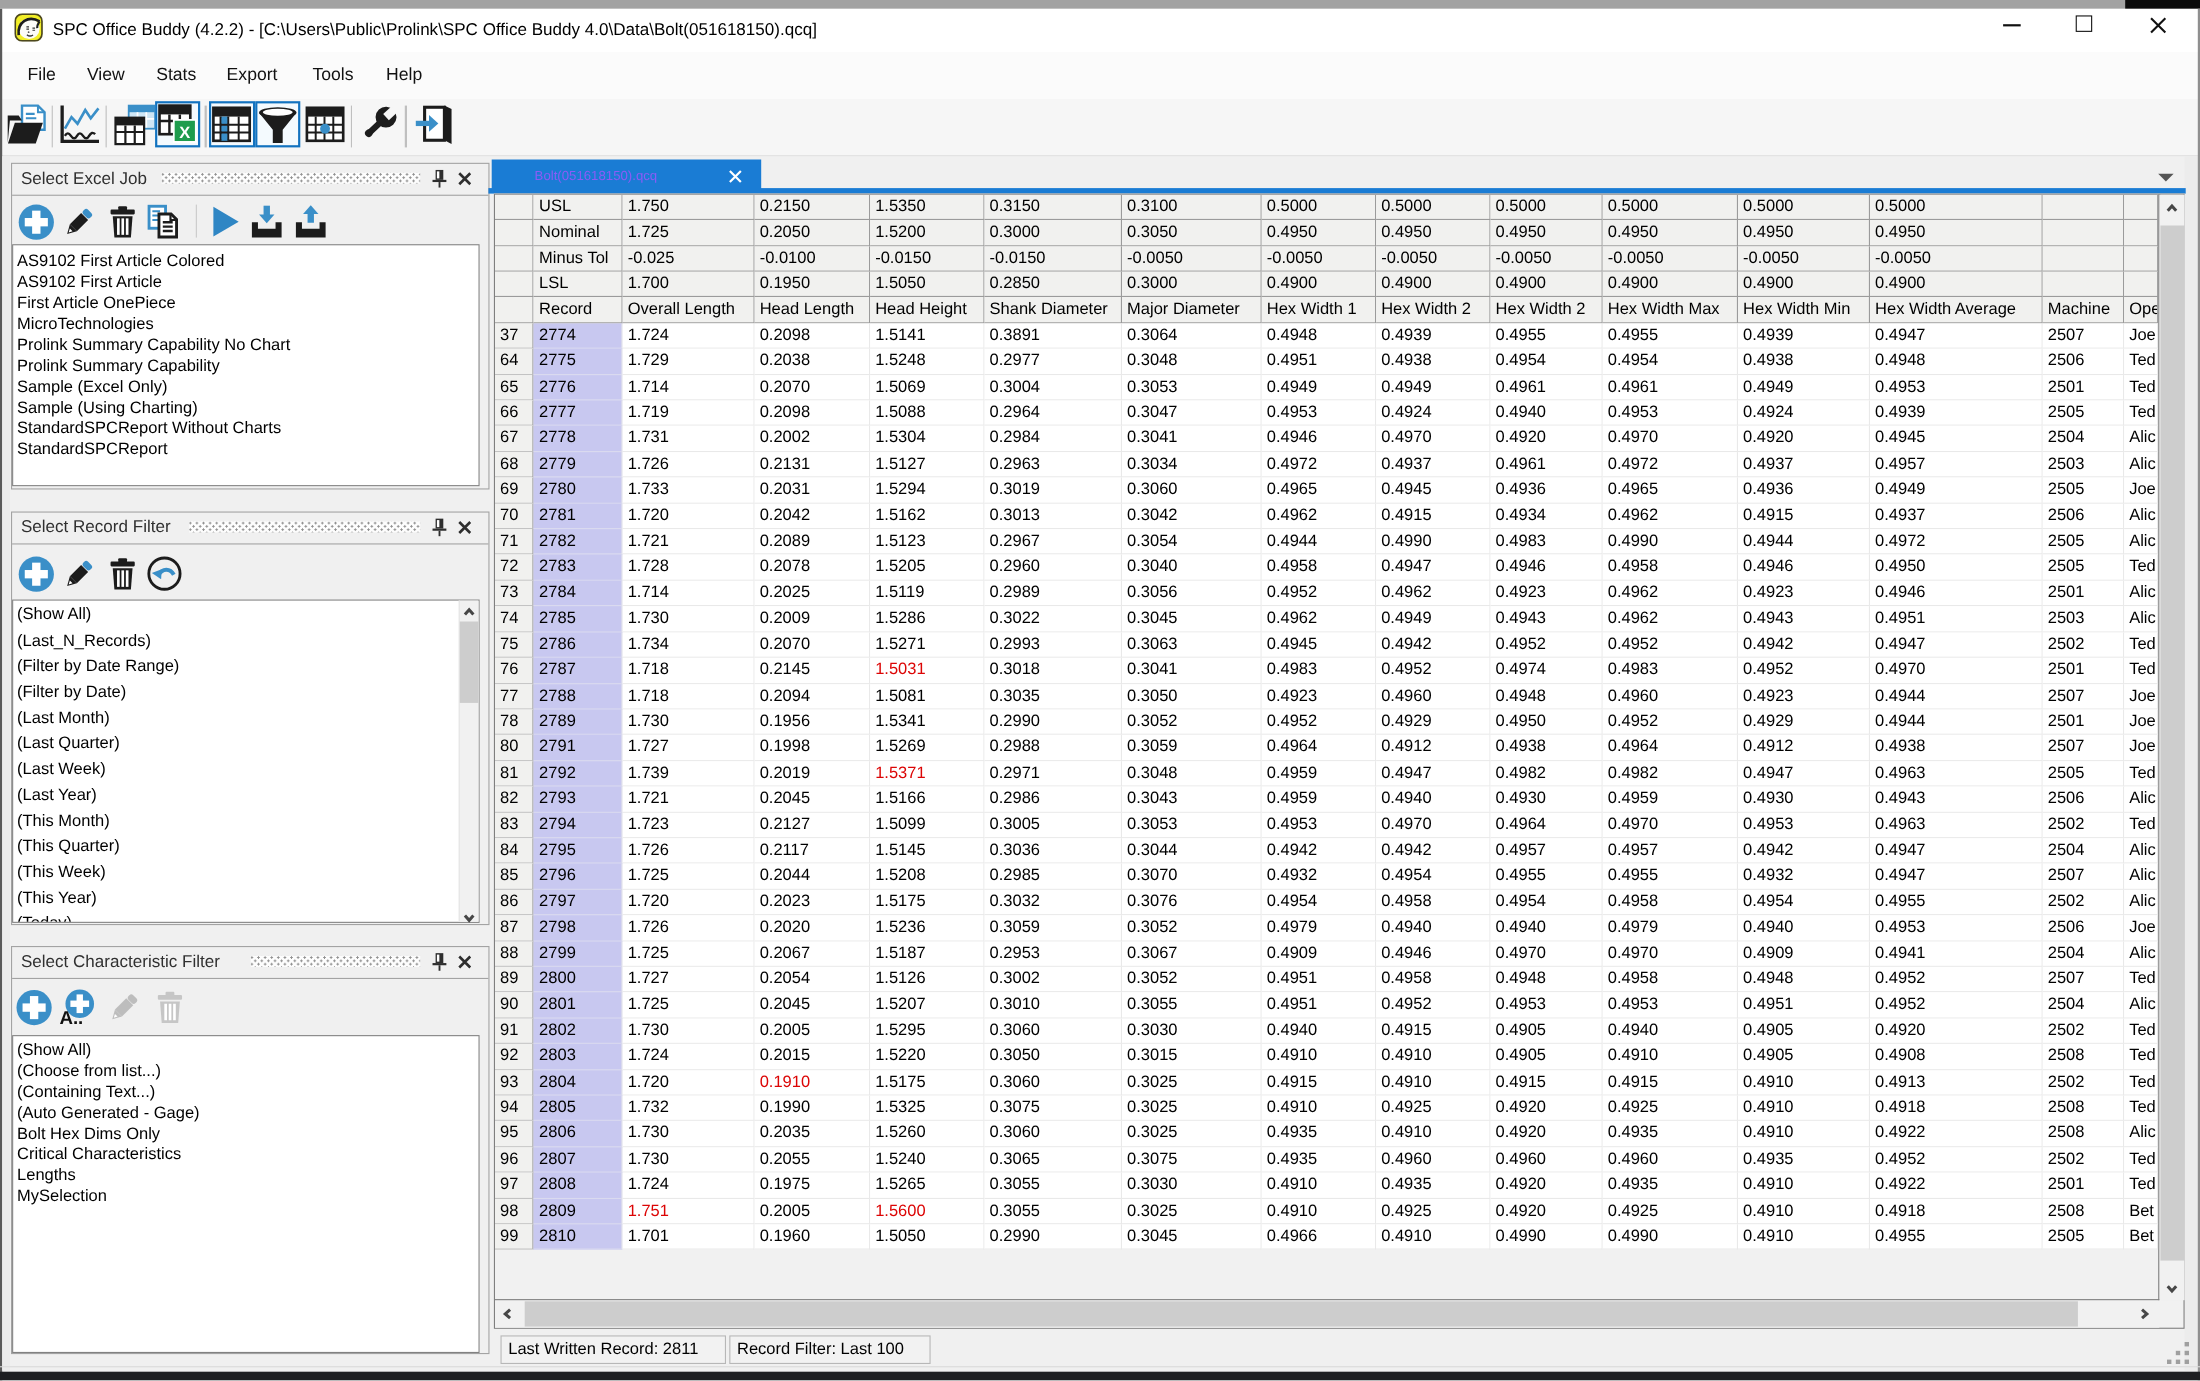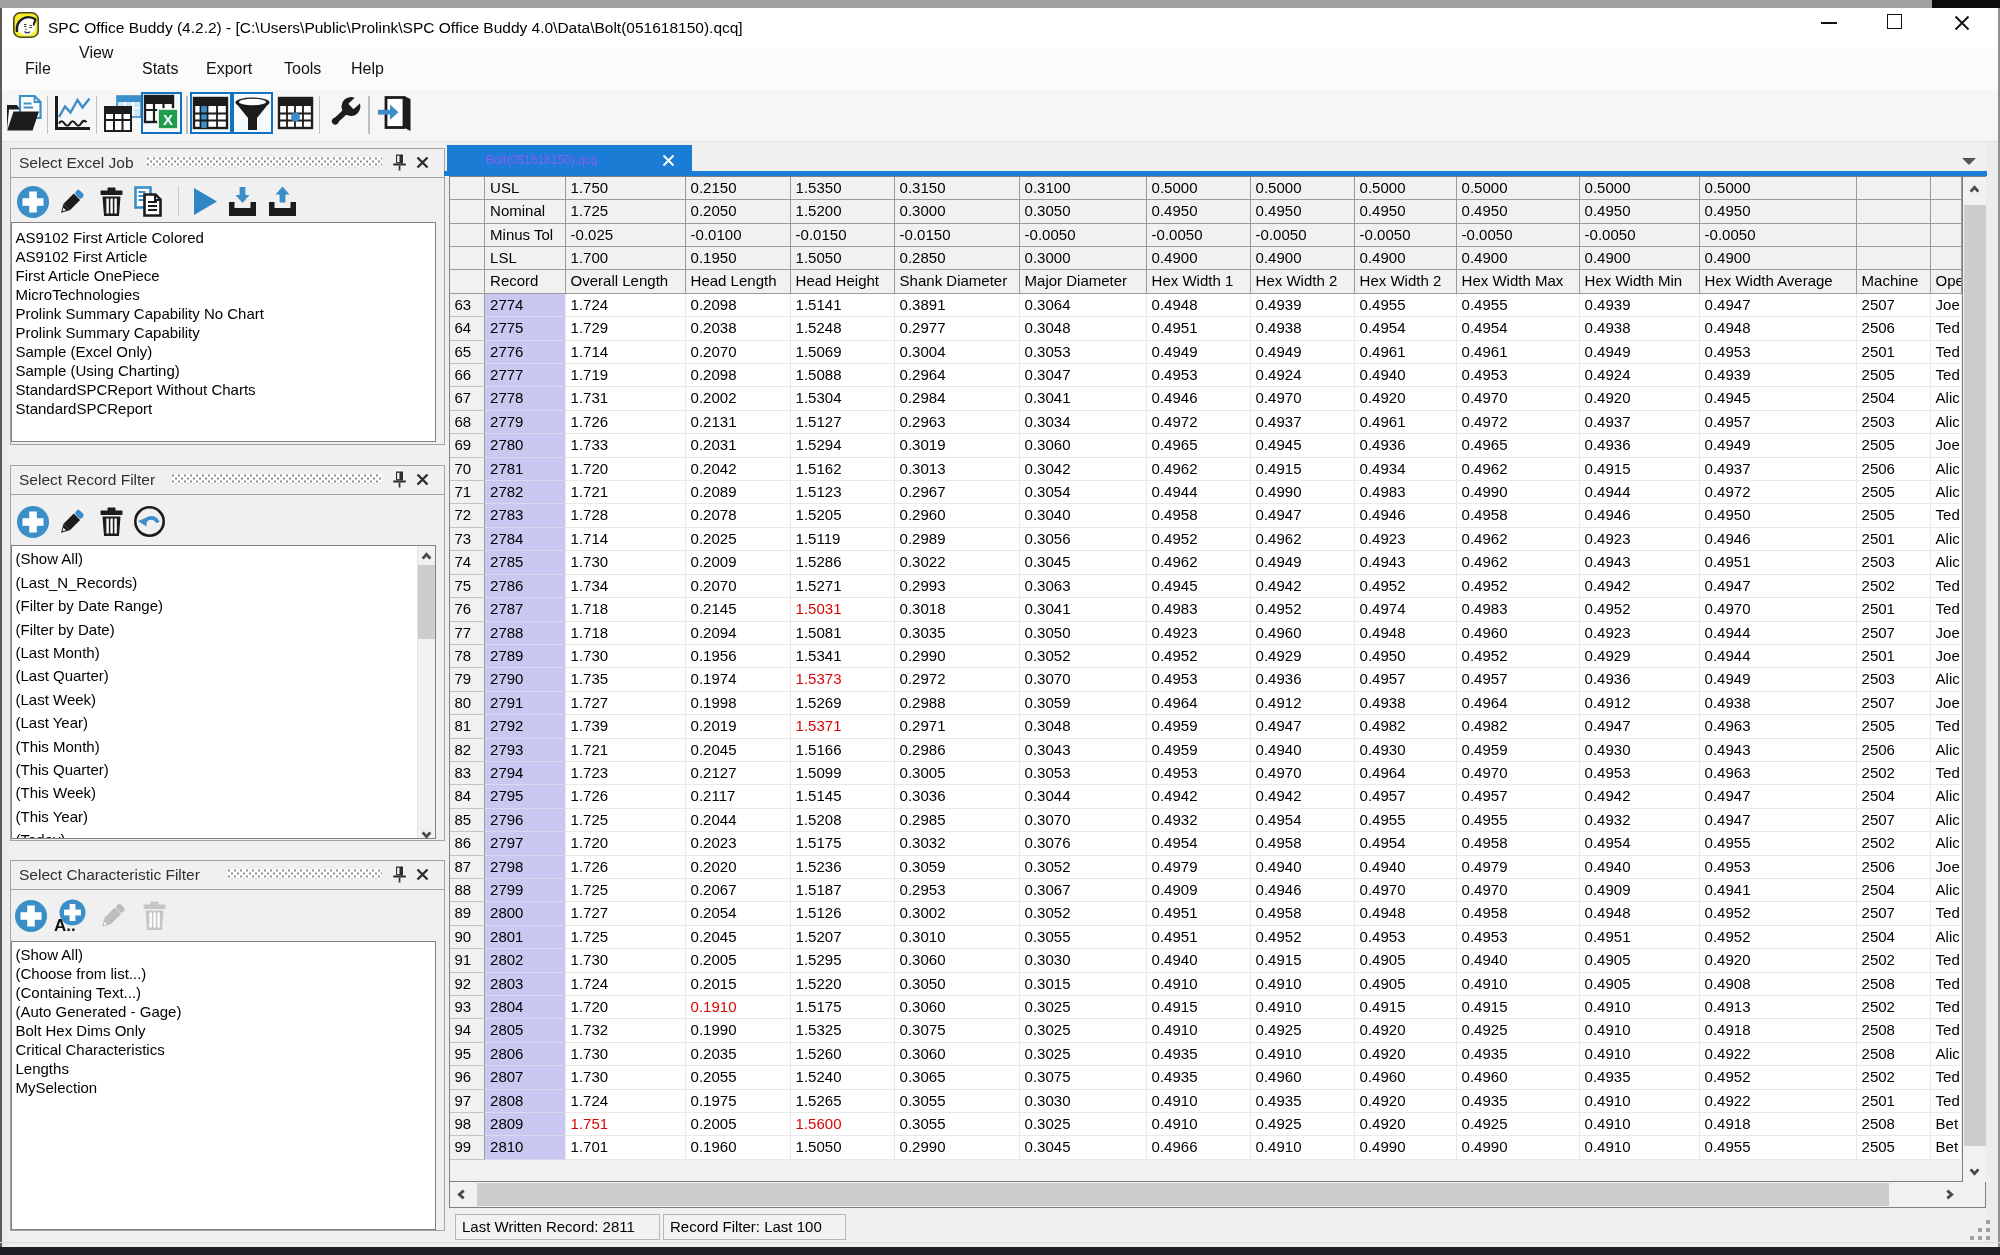--- a/index.html
+++ b/index.html
@@ -52,21 +52,21 @@
     <circle cx="13" cy="17.3" r="0.8" fill="#555"></circle>
   </svg>
 <div class="abs" style="left:48px;top:8px;height:40px;line-height:40px;font-size:15.5px">SPC Office Buddy (4.2.2) - [C:\Users\Public\Prolink\SPC Office Buddy 4.0\Data\Bolt(051618150).qcq]</div>
 <div class="abs" style="left:1820.5px;top:21.5px;width:16px;height:2.4px;background:#111"></div>
 <div class="abs" style="left:1887px;top:13.5px;width:15px;height:15px;border:1.7px solid #111"></div>
 <svg style="position:absolute;left:1954px;top:15px" width="16" height="16" viewBox="0 0 16 16">
     <path d="M1.5 1.5 L14.5 14.5M14.5 1.5 L1.5 14.5" stroke="#111" stroke-width="1.9"></path>
   </svg>
 <div class="abs" style="left:0;top:48px;width:2000px;height:42px;background:#fbfbfb"></div>
 <div class="menu" style="left:25px;top:48px">File</div>
-<div class="menu" style="left:79px;top:32px">View</div>
+<div class="menu" style="left:79px;top:48px">View</div>
 <div class="menu" style="left:142px;top:48px">Stats</div>
 <div class="menu" style="left:206px;top:48px">Export</div>
 <div class="menu" style="left:284px;top:48px">Tools</div>
 <div class="menu" style="left:351px;top:48px">Help</div>
 <div class="abs" style="left:0;top:90px;width:2000px;height:52px;background:#f6f6f6;border-bottom:1px solid #e2e2e2"></div>
 <svg style="position:absolute;left:5px;top:94px" width="40" height="40" viewBox="0 0 40 40">
     <path d="M15 2 h14.5 l6 6 v16 h-20.5 Z" fill="#fff" stroke="#3a8fc8" stroke-width="2.2"></path>
     <path d="M29.5 2 v6 h6" fill="none" stroke="#3a8fc8" stroke-width="1.8"></path>
     <path d="M18.5 9.5h8M18.5 13.5h9.5" stroke="#3a8fc8" stroke-width="2"></path>
     <path d="M2 36 V11 h10 l3 4.5 h-11" fill="#1c1c1c"></path>
@@ -427,21 +427,21 @@
           <td class="h">Hex Width 1</td>
           <td class="h">Hex Width 2</td>
           <td class="h">Hex Width 2</td>
           <td class="h">Hex Width Max</td>
           <td class="h">Hex Width Min</td>
           <td class="h">Hex Width Average</td>
           <td class="h">Machine</td>
           <td class="h">Oper</td>
         </tr>
 <tr>
-          <td class="rn">63</td>
+          <td class="rn">37</td>
           <td class="rc">2774</td>
           <td class="d">1.724</td>
           <td class="d">0.2098</td>
           <td class="d">1.5141</td>
           <td class="d">0.3891</td>
           <td class="d">0.3064</td>
           <td class="d">0.4948</td>
           <td class="d">0.4939</td>
           <td class="d">0.4955</td>
           <td class="d">0.4955</td>
@@ -699,37 +699,20 @@
           <td class="d">0.4952</td>
           <td class="d">0.4929</td>
           <td class="d">0.4950</td>
           <td class="d">0.4952</td>
           <td class="d">0.4929</td>
           <td class="d">0.4944</td>
           <td class="d">2501</td>
           <td class="d">Joe</td>
         </tr>
 <tr>
-          <td class="rn">79</td>
-          <td class="rc">2790</td>
-          <td class="d">1.735</td>
-          <td class="d">0.1974</td>
-          <td class="d r">1.5373</td>
-          <td class="d">0.2972</td>
-          <td class="d">0.3070</td>
-          <td class="d">0.4953</td>
-          <td class="d">0.4936</td>
-          <td class="d">0.4957</td>
-          <td class="d">0.4957</td>
-          <td class="d">0.4936</td>
-          <td class="d">0.4949</td>
-          <td class="d">2503</td>
-          <td class="d">Alic</td>
-        </tr>
-<tr>
           <td class="rn">80</td>
           <td class="rc">2791</td>
           <td class="d">1.727</td>
           <td class="d">0.1998</td>
           <td class="d">1.5269</td>
           <td class="d">0.2988</td>
           <td class="d">0.3059</td>
           <td class="d">0.4964</td>
           <td class="d">0.4912</td>
           <td class="d">0.4938</td>

